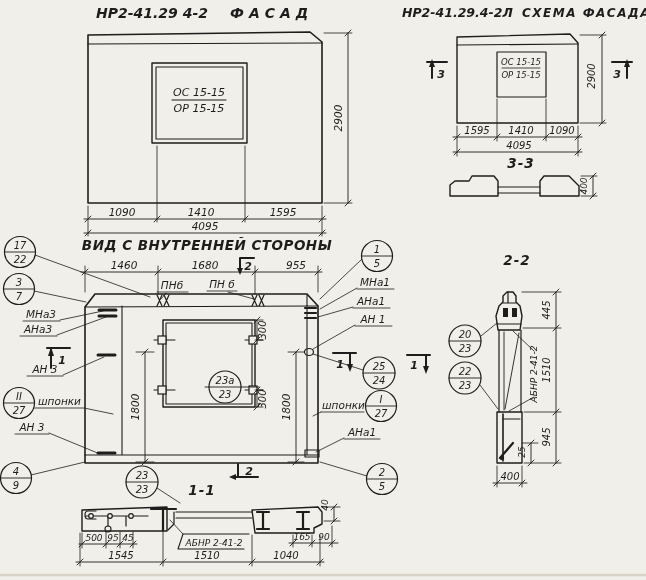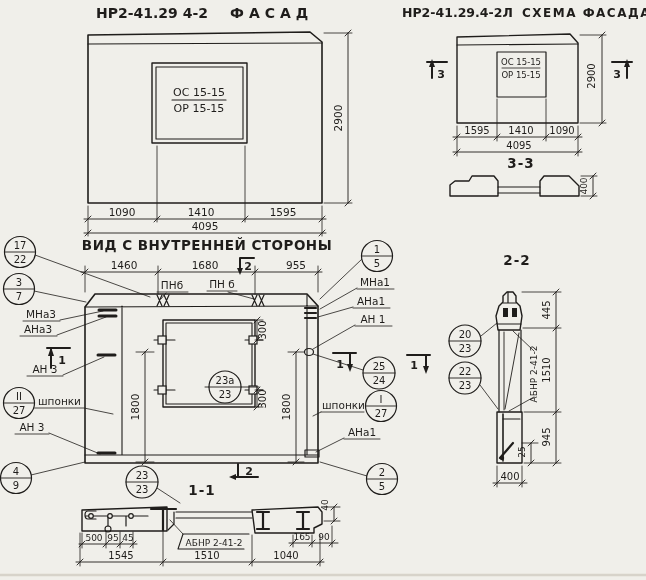--- a/index.html
+++ b/index.html
@@ -1,16 +1,16 @@
 <!DOCTYPE html>
 <html><head>
 <meta charset="utf-8">
 <style>
   html,body{margin:0;padding:0;background:#e8e6e0;}
-  .sheet{width:646px;height:580px;background:#f0efea;overflow:hidden;}
+  .sheet{width:646px;height:580px;background:#f0efea;overflow:hidden;font-style:italic;}
   svg{display:block}
   svg text{font-family:"DejaVu Sans","Liberation Sans",sans-serif;fill:#1f1d1b;}
   .ln{stroke:#1f1d1b;fill:none;stroke-width:1.1;stroke-linecap:round;stroke-linejoin:round}
   .w16{stroke-width:1.6}.w14{stroke-width:1.4}.w12{stroke-width:1.2}
   .w09{stroke-width:0.9}.w08{stroke-width:0.8}.w2{stroke-width:2}.w22{stroke-width:2.2}.w3{stroke-width:3}
   .blk{fill:#1f1d1b;stroke:none}
   .co{fill:#f0efea;stroke:#1f1d1b;stroke-width:1.2}
   .dim{font-size:10.5px;text-anchor:middle}
   .dim9{font-size:9px;text-anchor:middle}
   .dim10{font-size:10px;text-anchor:middle}

